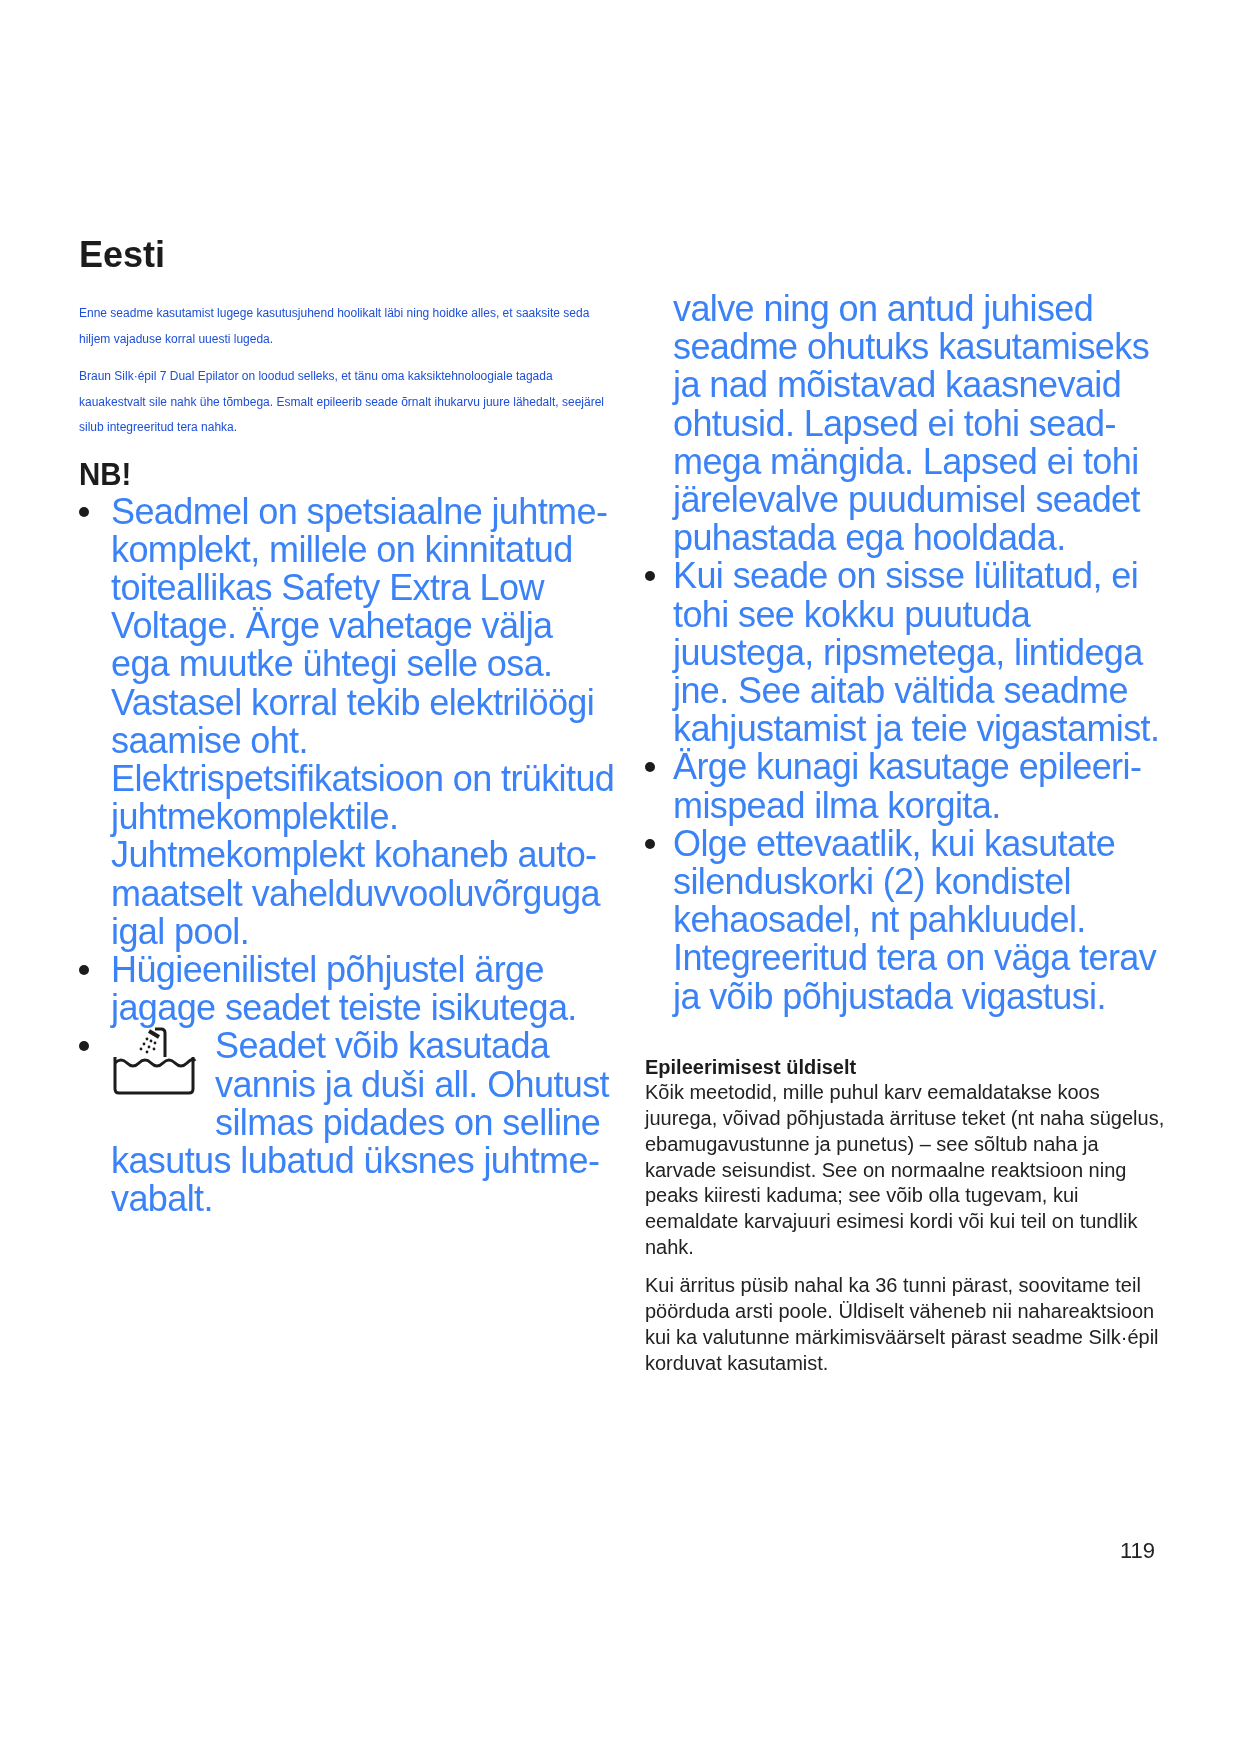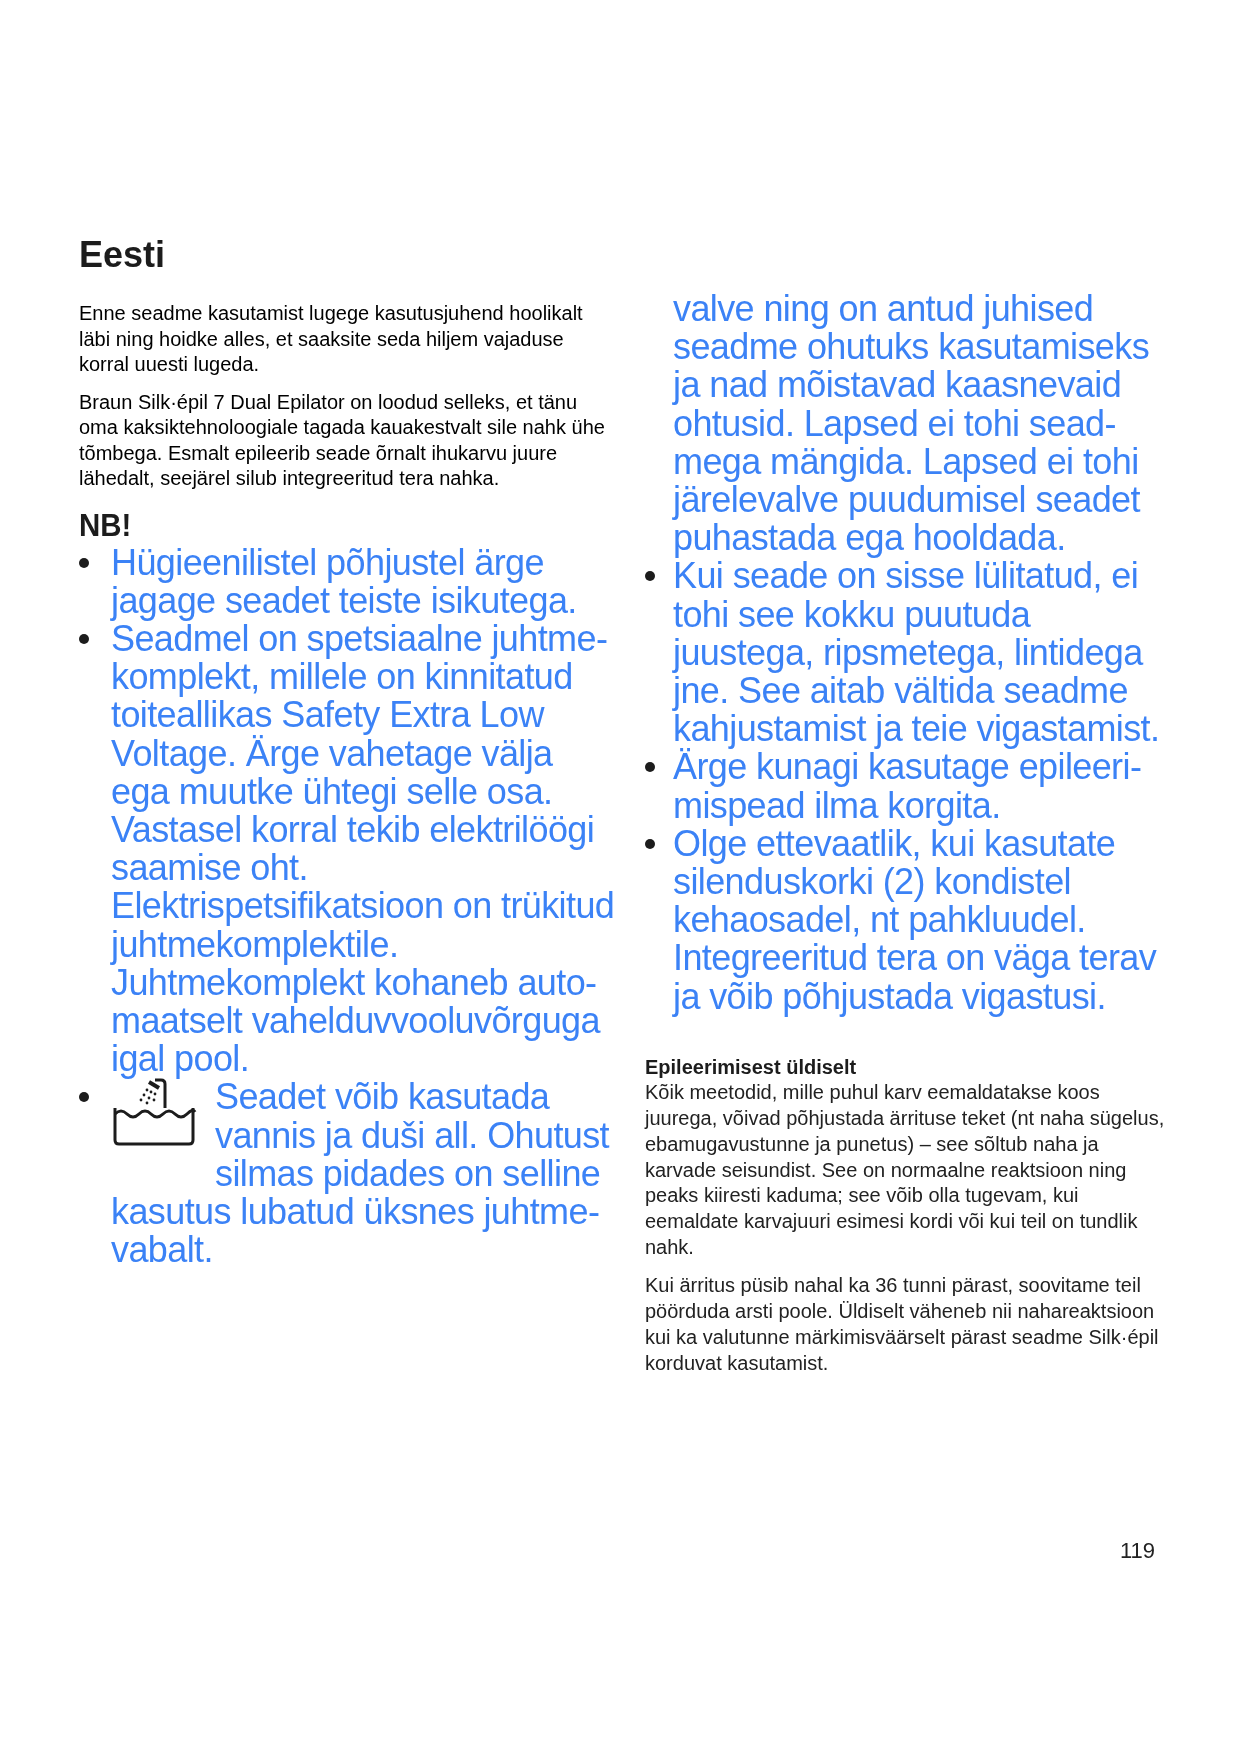--- a/index.html
+++ b/index.html
@@ -3,21 +3,21 @@
 <meta charset="utf-8">
 <style>
   html, body { margin: 0; padding: 0; background: #ffffff; }
   body { width: 1241px; height: 1754px; position: relative; overflow: hidden; color: #1c1c1c; }
   .page { position: absolute; left: 0; top: 4px; width: 1108px; height: 1754px; background: #fff; margin-top: 24px; }
 
   .col-left { position: absolute; left: 79px; top: 205px; width: 540px; }
   .col-right { position: absolute; left: 645px; top: 262px; width: 520px; }
 
   .h1 { font-family: "Liberation Sans", sans-serif; font-weight: bold; font-size: 36px; line-height: 44px; margin: 0 0 24px 0; color: #1c1c1c; }
-  .p-small { font-family: "Liberation Sans", sans-serif; font-size: 20px; line-height: 25.5px; margin: 0 0 12px 0; color: #000000; }
+  .p-small { font-family: "Liberation Sans", sans-serif; font-size: 12px; line-height: 25.5px; margin: 0 0 12px 0; color: #1d4ed8; }
 
   .nb-title { font-family: "Liberation Sans", sans-serif; font-weight: bold; font-size: 32px; line-height: 38px; margin: 14px 0 0 0; transform: scaleX(0.92); transform-origin: left; }
 
   .big { font-family: "Liberation Sans", sans-serif; font-size: 36px; line-height: 38.2px; color: #3b82f6; letter-spacing: -0.6px; }
   .big-list { list-style: none; margin: 0; padding: 0; }
   .big-list li { position: relative; padding-left: 32px; }
   .big-list li .bullet { position: absolute; left: 0; top: 14px; width: 10px; height: 10px; background: #1c1c1c; border-radius: 50%; }
   .cont { margin: 0; padding-left: 32px; }
   .col-right .cont { padding-left: 28px; }
   .col-right .big-list li { padding-left: 28px; }
@@ -40,25 +40,25 @@
   <div class="col-left">
     <h1 class="h1">Eesti</h1>
     <p class="p-small">Enne seadme kasutamist lugege kasutus­juhend hoolikalt läbi ning hoidke alles, et saaksite seda hiljem vajaduse korral uuesti lugeda.</p>
     <p class="p-small">Braun Silk·épil 7 Dual Epilator on loodud selleks, et tänu oma kaksiktehnoloogiale tagada kauakestvalt sile nahk ühe tõmbega. Esmalt epileerib seade õrnalt ihukarvu juure lähedalt, seejärel silub integreeritud tera nahka.</p>
 
     <div class="nb-title">NB!</div>
 
     <ul class="big-list big">
       <li>
         <span class="bullet"></span>
-        <span>Hügieenilistel põhjustel ärge jagage seadet teiste isikutega.</span>
+        <span>Seadmel on spetsiaalne juhtme­komplekt, millele on kinnitatud toiteallikas Safety Extra Low Voltage. Ärge vahetage välja ega muutke ühtegi selle osa. Vastasel korral tekib elektrilöögi saamise oht. Elektrispetsifikatsioon on trükitud juhtmekomplektile. Juhtmekomplekt kohaneb auto­maatselt vahelduvvooluvõrguga igal pool.</span>
       </li>
       <li>
         <span class="bullet"></span>
-        <span>Seadmel on spetsiaalne juhtme­komplekt, millele on kinnitatud toiteallikas Safety Extra Low Voltage. Ärge vahetage välja ega muutke ühtegi selle osa. Vastasel korral tekib elektrilöögi saamise oht. Elektrispetsifikatsioon on trükitud juhtmekomplektile. Juhtmekomplekt kohaneb auto­maatselt vahelduvvooluvõrguga igal pool.</span>
+        <span>Hügieenilistel põhjustel ärge jagage seadet teiste isikutega.</span>
       </li>
       <li>
         <span class="bullet"></span>
         <div class="bath-wrap">
           <svg class="bath-icon" viewBox="0 0 86 70">
             <path d="M54 30 L54 6 Q54 2 50 2 L44 2" fill="none" stroke="#1c1c1c" stroke-width="3"></path>
             <path d="M38 4 L48 10" fill="none" stroke="#1c1c1c" stroke-width="4"></path>
             <g fill="#1c1c1c">
               <circle cx="36" cy="12" r="1.4"></circle>
                 <circle cx="33" cy="17" r="1.4"></circle>

